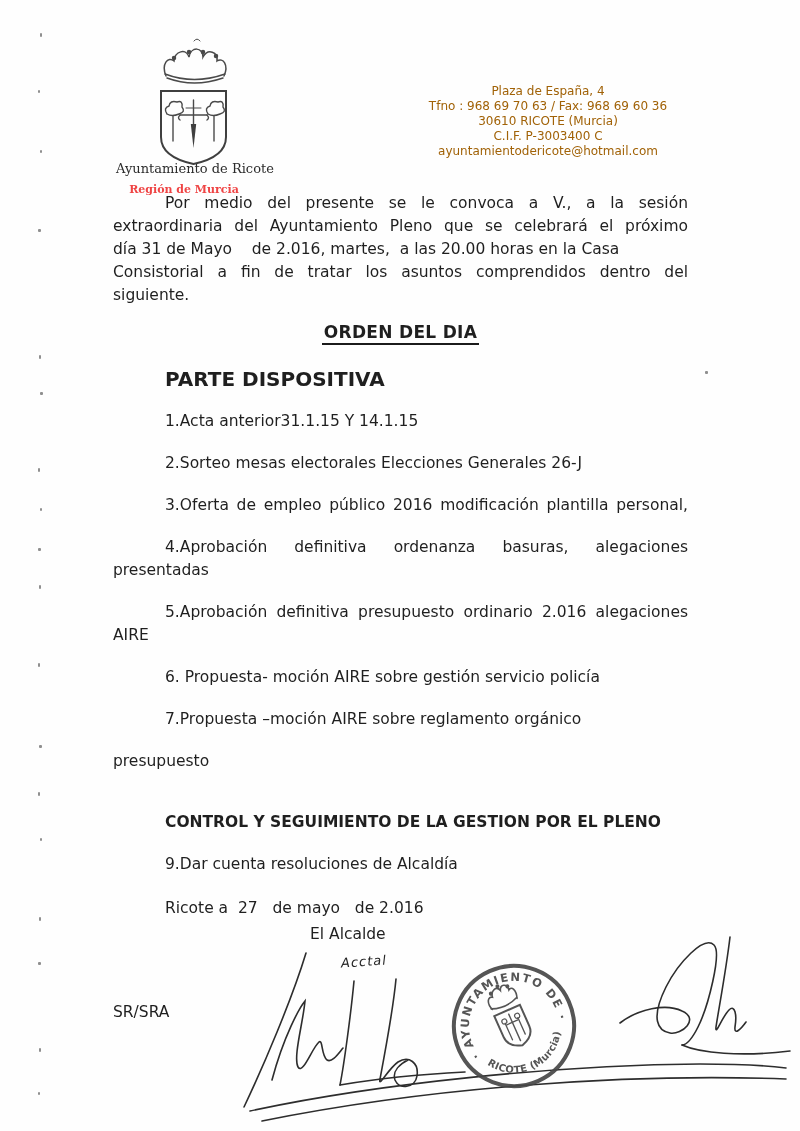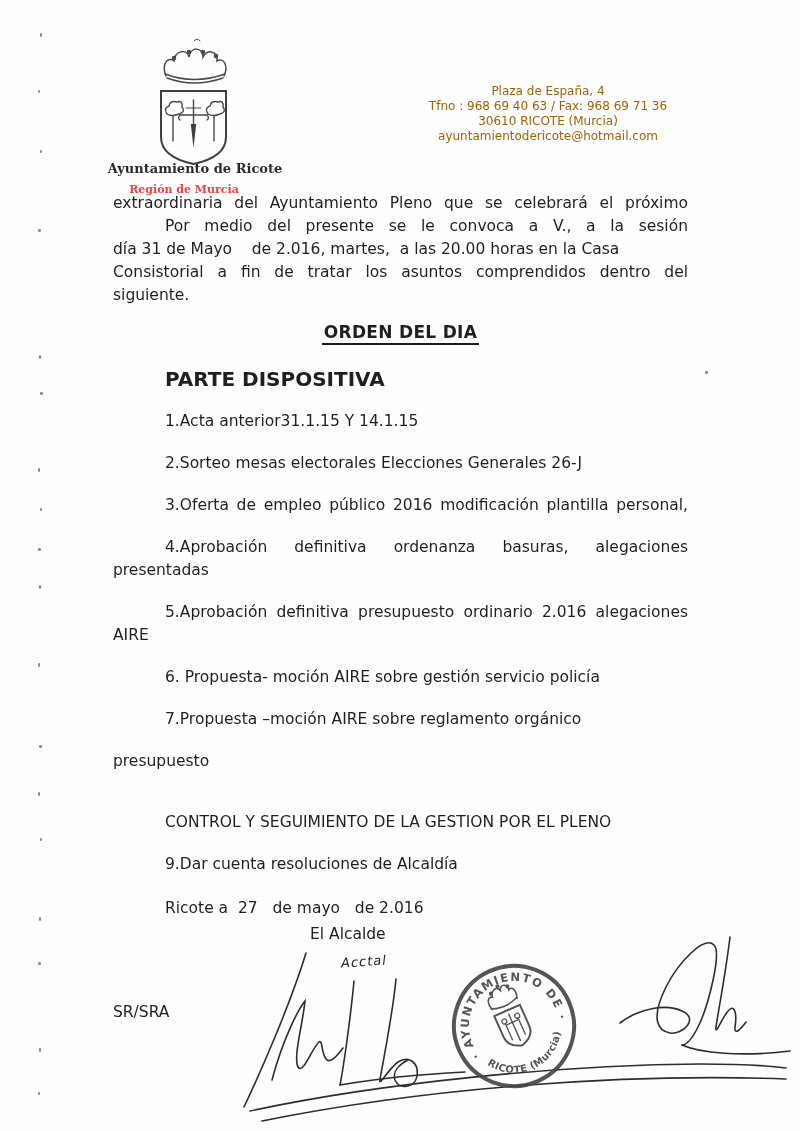--- a/index.html
+++ b/index.html
@@ -10,21 +10,21 @@
     margin:0 auto;
     background:#fefefe;
     overflow:hidden;
     font-family:"DejaVu Sans",sans-serif;
     color:#1f1f1f;
   }
   
   .crest{position:absolute;left:146px;top:34px;width:95px;height:132px;}
   .org-name{
     position:absolute;left:100px;top:161px;width:190px;
-    font-family:"DejaVu Serif",serif;font-weight:bold;font-size:13px;
+    font-family:"DejaVu Serif",serif;font-weight:normal;font-size:13px;
     text-align:center;color:#2b2b2b;
   }
   .org-region{
     position:absolute;left:104px;top:183px;width:160px;
     font-family:"DejaVu Serif",serif;font-weight:bold;font-size:11px;
     text-align:center;color:#ef4444;
   }
   .address{
     position:absolute;left:392px;top:84px;width:312px;
     font-size:12px;line-height:15px;text-align:center;color:#a16207;
@@ -35,21 +35,21 @@
   .jline{text-align:justify;text-align-last:justify;}
   .pline{white-space:pre;}
   .first{text-indent:52px;}
   .intro{margin:0;}
   .order-title{
     margin:14px 0 0 0;text-align:center;font-weight:bold;font-size:17px;
     letter-spacing:0.3px;
   }
   .order-title span{border-bottom:2.5px solid #1b1b1b;padding:0 2px 1px 2px;}
   .sec-title{margin:24px 0 0 0;padding-left:52px;font-weight:bold;font-size:20px;}
-  .sec-title2{margin:38px 0 0 0;padding-left:52px;font-weight:normal;font-size:15.5px;}
+  .sec-title2{margin:38px 0 0 0;padding-left:52px;font-weight:bold;font-size:15.5px;}
   .item{margin:19px 0 0 0;}
   .date-line{margin:21px 0 0 0;padding-left:52px;white-space:pre;}
   .signer{margin:3px 0 4px 197px;}
   .signer-note{
     margin:-2px 0 0 228px;display:inline-block;
     font-style:italic;font-size:13px;letter-spacing:1px;color:#262626;
     transform:rotate(-4deg);
   }
   .footer-ref{position:absolute;left:113px;top:1003px;font-size:15.5px;}
   
@@ -90,30 +90,31 @@
       <path d="M 40,74 L 55,74" stroke-width="1"></path>
     </g>
     <path d="M 44.8,90 L 47.5,114 L 50.2,90 Z" fill="#3f3f3f"></path>
   </svg>
 
   <div class="org-name">Ayuntamiento de Ricote</div>
   <div class="org-region">Región de Murcia</div>
 
   <div class="address">
     <div>Plaza de España, 4</div>
-    <div>Tfno : 968 69 40 63 / Fax: 968 69 71 36</div>
+    <div>Tfno : 968 69 70 63 / Fax: 968 69 60 36</div>
     <div>30610 RICOTE (Murcia)</div>
+    <div>C.I.F. P-3003400 C</div>
     <div>ayuntamientodericote@hotmail.com</div>
   </div>
 
   <div class="main">
 
     <p class="intro">
+      <span class="line jline first">Por medio del presente se le convoca a V., a la sesión</span>
       <span class="line jline">extraordinaria del Ayuntamiento Pleno que se celebrará el próximo</span>
-      <span class="line jline first">Por medio del presente se le convoca a V., a la sesión</span>
       <span class="line pline">día 31 de Mayo    de 2.016, martes,  a las 20.00 horas en la Casa</span>
       <span class="line jline">Consistorial a fin de tratar los asuntos comprendidos dentro del</span>
       <span class="line">siguiente.</span>
     </p>
 
     <p class="order-title">
       <span>ORDEN DEL DIA</span>
     </p>
 
     <p class="sec-title">PARTE DISPOSITIVA</p>

